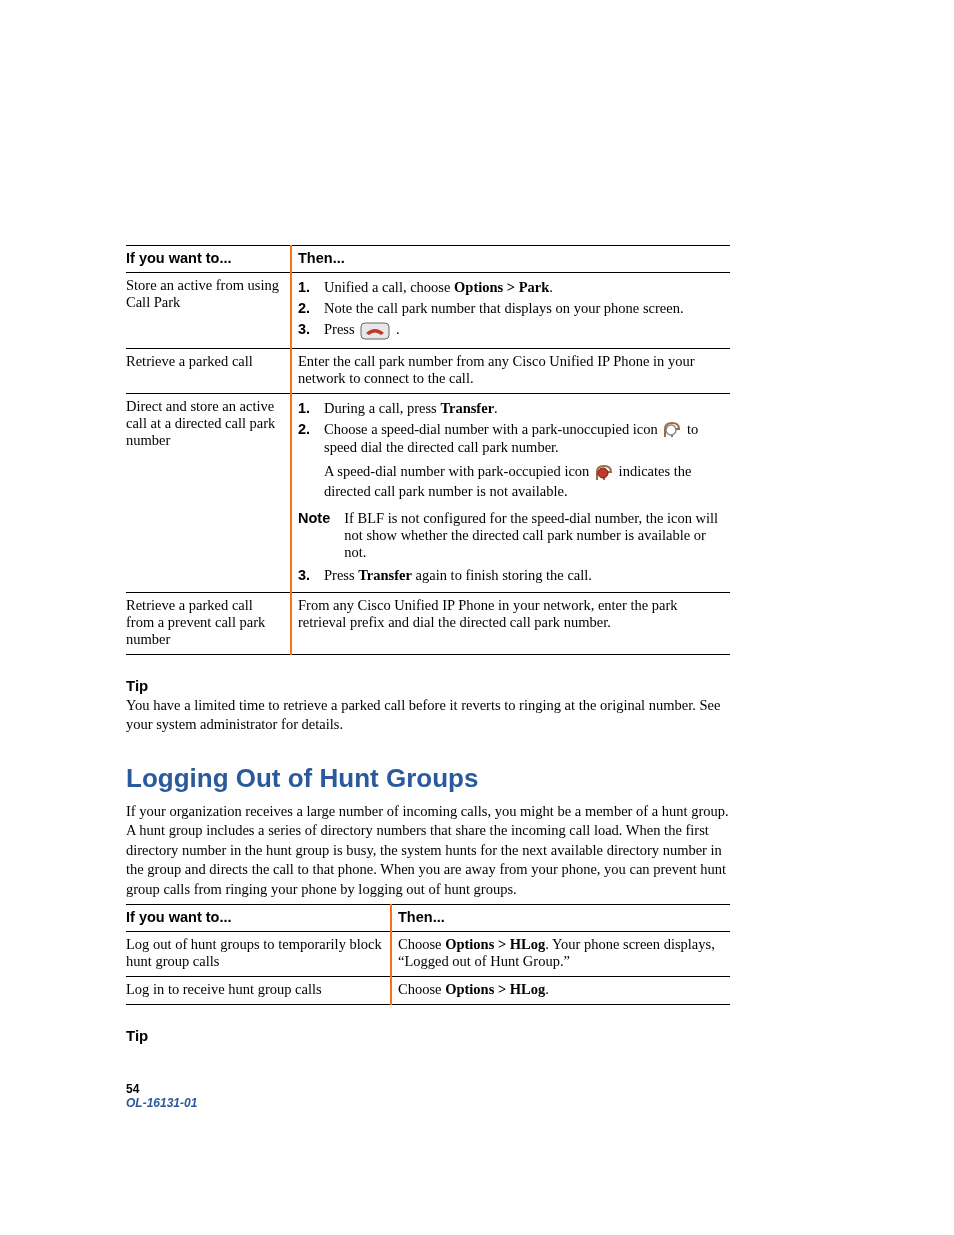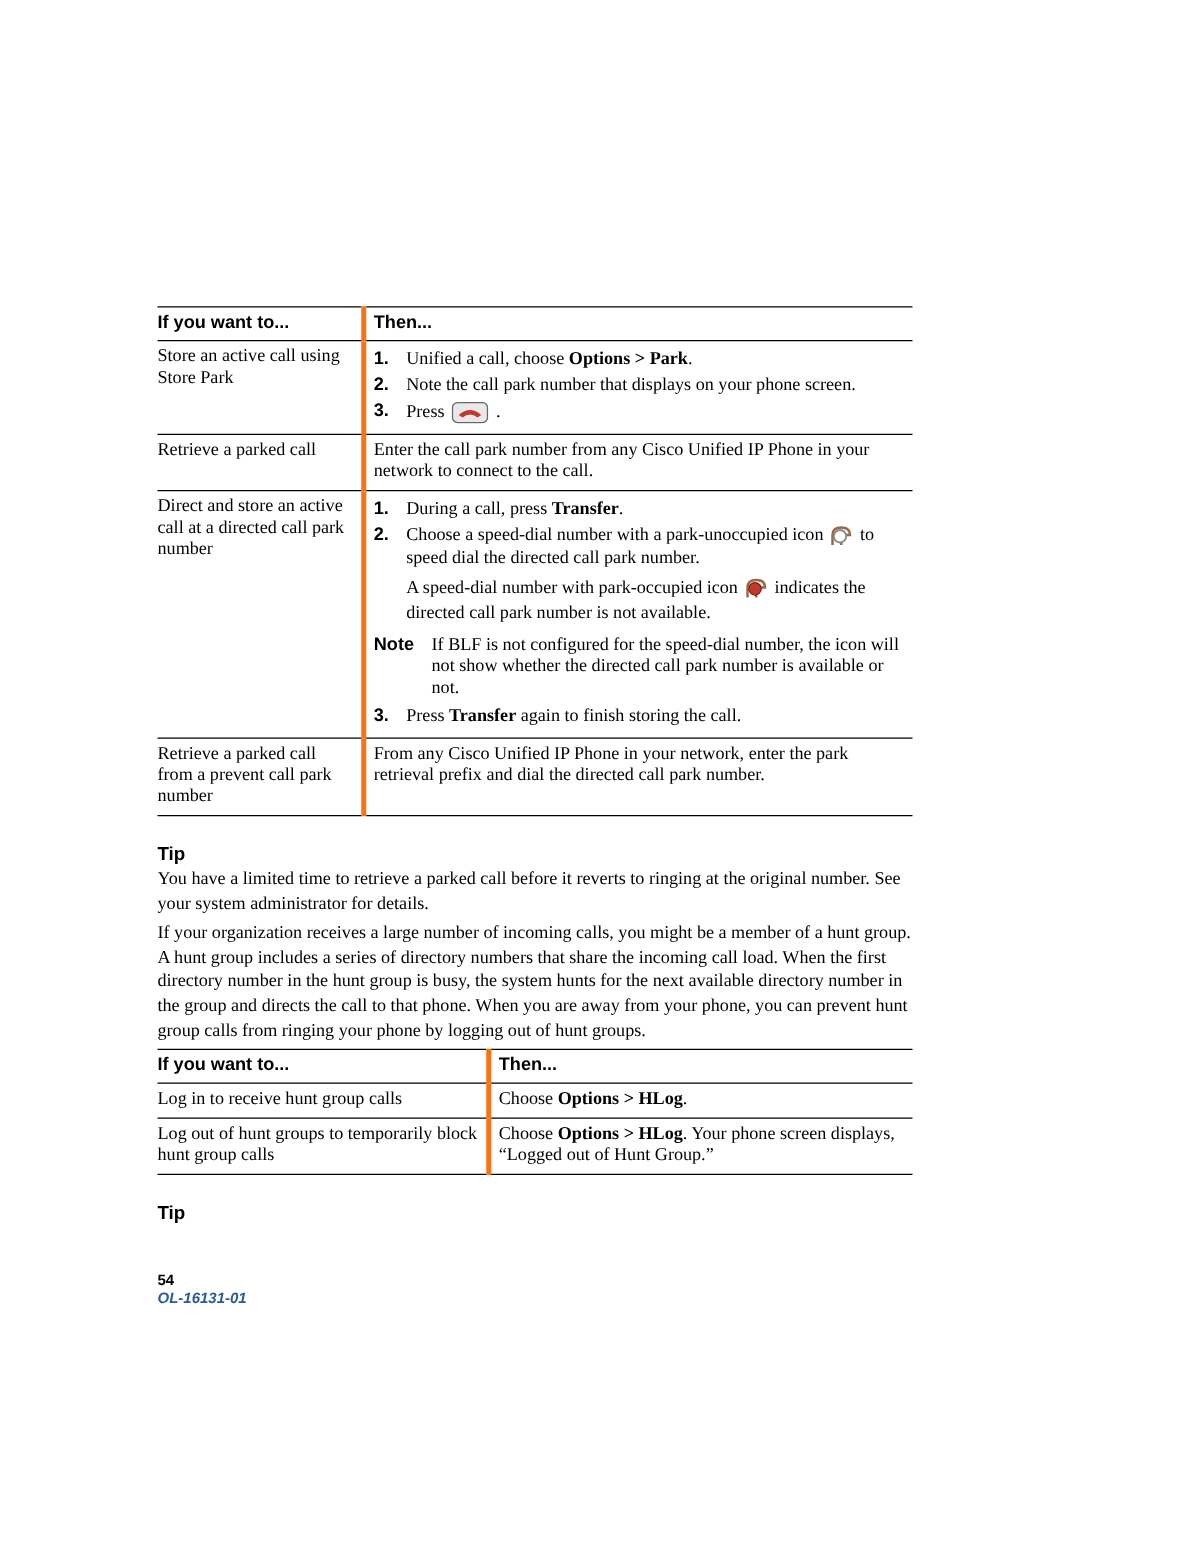--- a/index.html
+++ b/index.html
@@ -29,21 +29,21 @@
     border-bottom: 1px solid #000;
     border-left: none;
     border-right: none;
     vertical-align: top;
     padding: 4px 6px 6px 0;
     text-align: left;
   }
   .tbl1 col.c1 { width: 165px; }
   .tbl2 col.c1 { width: 265px; }
   .divider {
-    border-left: 4px solid #f97316;
+    border-left: 2px solid #f97316;
     padding-left: 6px;
   }
   ol.num {
     list-style: none;
     margin: 0;
     padding: 0;
   }
   ol.num li {
     display: flex;
     gap: 10px;
@@ -113,21 +113,21 @@
         <col class="c1">
         <col>
       </colgroup>
     <tbody>
         <tr>
       <th class="sans-bold">If you want to...</th>
       <th class="sans-bold divider">Then...</th>
     </tr>
 
     <tr>
-      <td>Store an active call using Store Park</td>
+      <td>Store an active from using Call Park</td>
       <td class="divider">
         <ol class="num">
           <li>
             <span class="n">1.</span>
             <span>
               <span>Unified a call, choose </span><b>Options &gt; Park</b><span>.</span>
             </span>
           </li>
           <li>
             <span class="n">2.</span>
@@ -207,42 +207,43 @@
     <tr>
       <td>Retrieve a parked call from a prevent call park number</td>
       <td class="divider">From any Cisco Unified IP Phone in your network, enter the park retrieval prefix and dial the directed call park number.</td>
     </tr>
   </tbody>
     </table>
 
   <div class="tip-hdr">Tip</div>
   <p class="para">You have a limited time to retrieve a parked call before it reverts to ringing at the original number. See your system administrator for details.</p>
 
+  <h2 class="section">Logging Out of Hunt Groups</h2>
   <p class="para">If your organization receives a large number of incoming calls, you might be a member of a hunt group. A hunt group includes a series of directory numbers that share the incoming call load. When the first directory number in the hunt group is busy, the system hunts for the next available directory number in the group and directs the call to that phone. When you are away from your phone, you can prevent hunt group calls from ringing your phone by logging out of hunt groups.</p>
 
   <table class="tbl2">
     <colgroup>
         <col class="c1">
         <col>
       </colgroup>
     <tbody>
         <tr>
       <th class="sans-bold">If you want to...</th>
       <th class="sans-bold divider">Then...</th>
     </tr>
     <tr>
+      <td>Log out of hunt groups to temporarily block hunt group calls</td>
+      <td class="divider">
+        <span>Choose </span><b>Options &gt; HLog</b><span>. Your phone screen displays, “Logged out of Hunt Group.”</span>
+      </td>
+    </tr>
+    <tr>
       <td>Log in to receive hunt group calls</td>
       <td class="divider">
         <span>Choose </span><b>Options &gt; HLog</b><span>.</span>
-      </td>
-    </tr>
-    <tr>
-      <td>Log out of hunt groups to temporarily block hunt group calls</td>
-      <td class="divider">
-        <span>Choose </span><b>Options &gt; HLog</b><span>. Your phone screen displays, “Logged out of Hunt Group.”</span>
       </td>
     </tr>
   </tbody>
     </table>
 
   <div class="tip-hdr">Tip</div>
 
   <div class="footer">
     <span>54</span>
     <span class="docnum">OL-16131-01</span>

